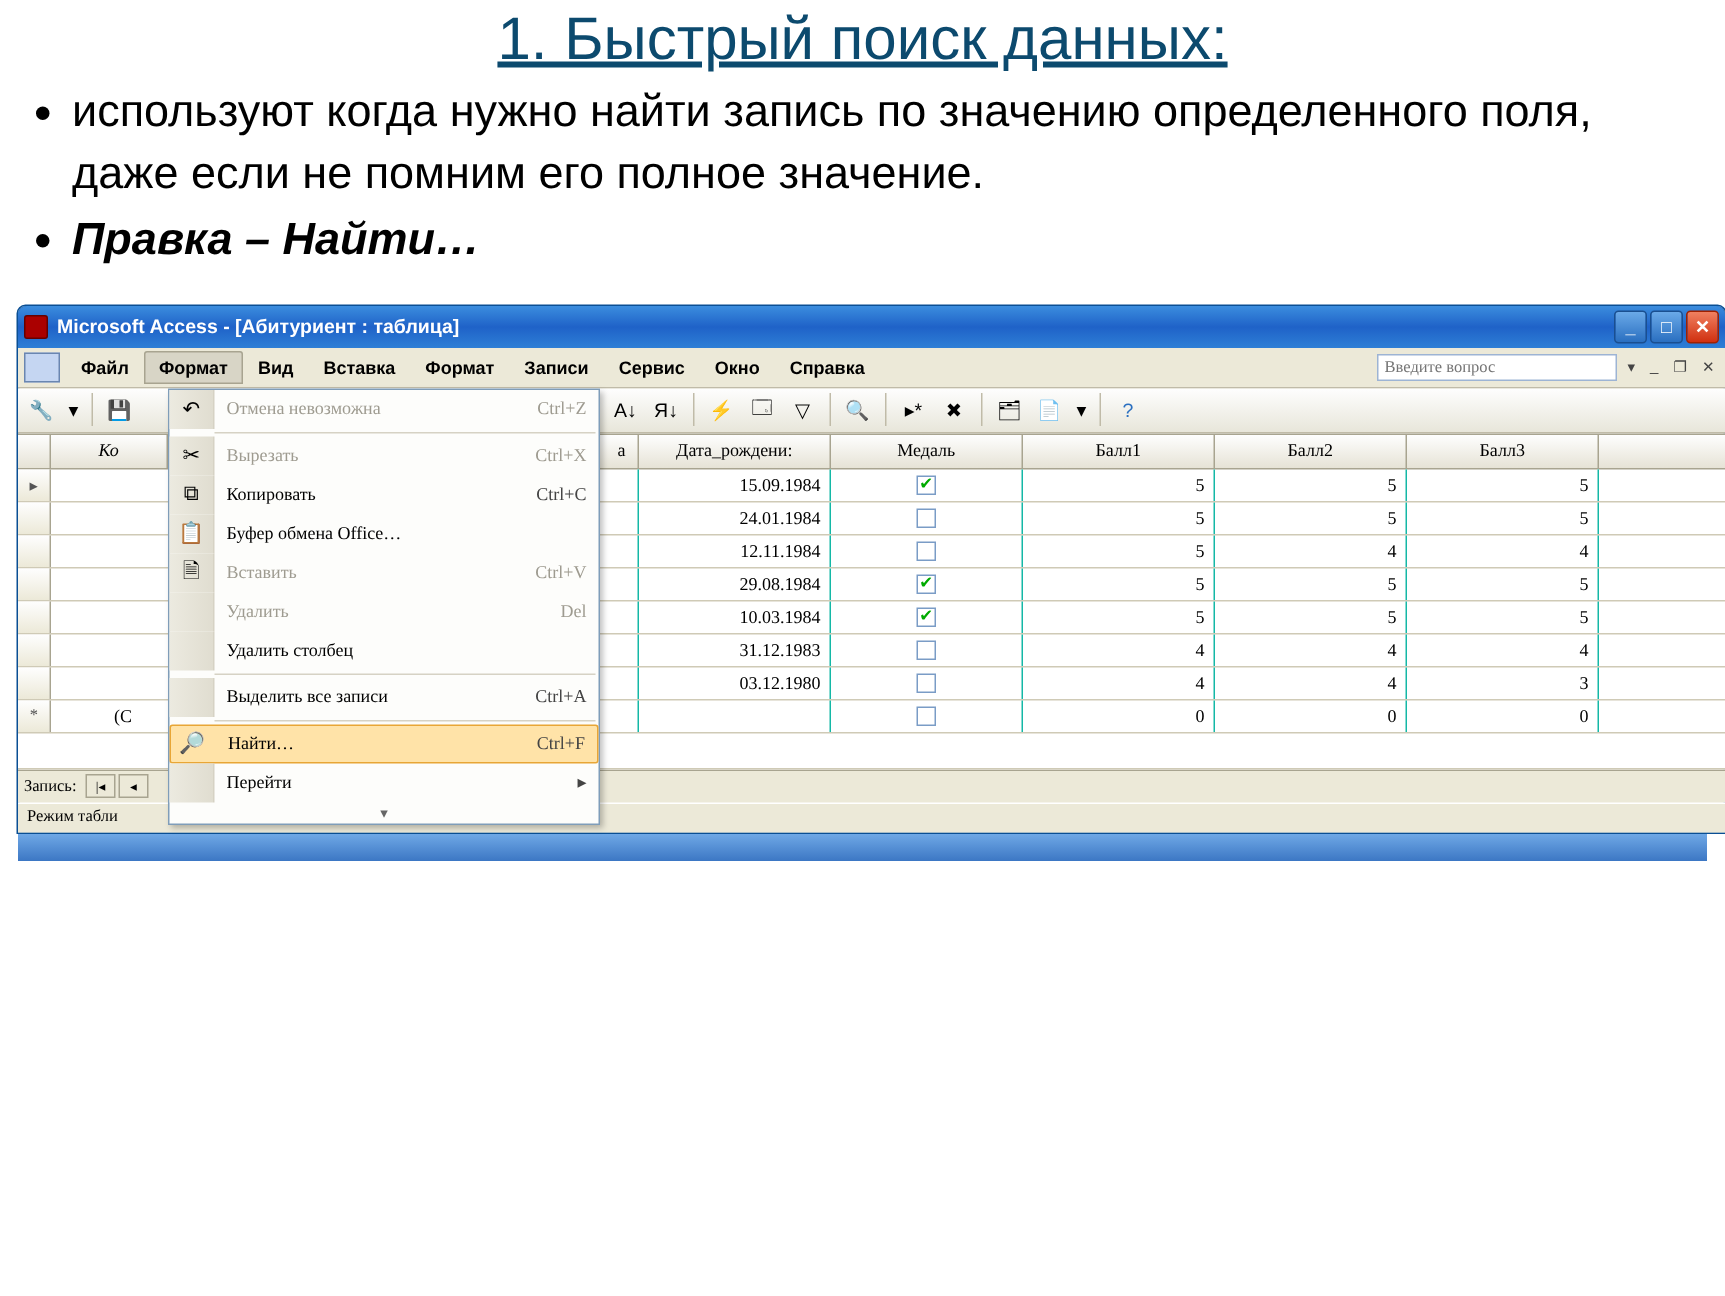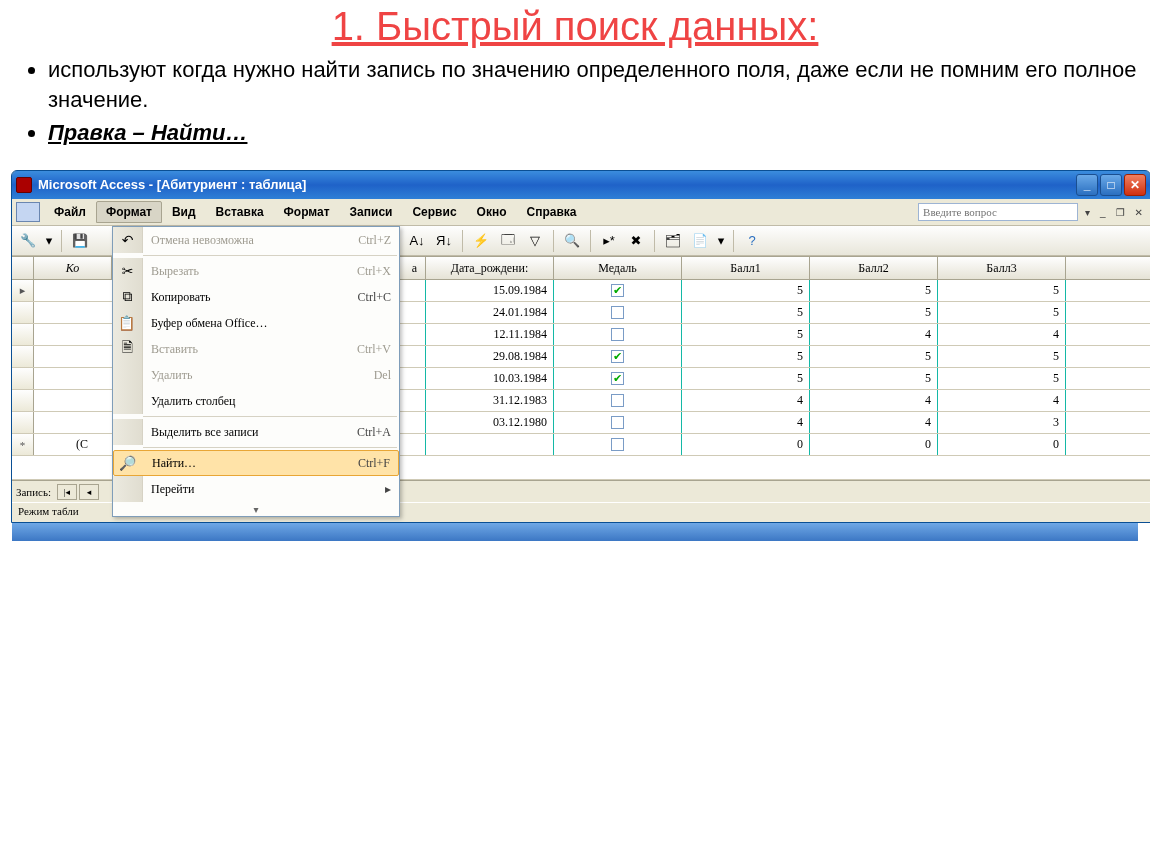--- a/index.html
+++ b/index.html
@@ -1,21 +1,21 @@
 <!DOCTYPE html>
 <html><head>
 <meta charset="utf-8">
 <style>
   *{box-sizing:border-box;margin:0;padding:0;}
   body{font-family:Arial,Helvetica,sans-serif;background:#fff;width:1150px;height:864px;overflow:hidden;}
   .slide{padding:0 12px;}
-  .slide-title{text-align:center;font-size:40px;text-decoration:underline;color:#ef4444;margin-top:4px;margin-bottom:6px;font-weight:400;}
+  .slide-title{text-align:center;font-size:40px;text-decoration:underline;color:#0c4a6e;margin-top:4px;margin-bottom:6px;font-weight:400;}
   ul.slide-list{list-style:disc;padding-left:36px;}
-  ul.slide-list li{font-size:22px;line-height:1.35;margin:4px 0;}
-  .emph{font-style:italic;font-weight:bold;text-decoration:underline;}
+  ul.slide-list li{font-size:30px;line-height:1.35;margin:4px 0;}
+  .emph{font-style:italic;font-weight:bold;}
   
   .win{position:relative;margin-top:22px;width:1140px;left:-1px;border:1px solid #0a4f94;border-radius:6px 6px 0 0;background:#ece9d8;box-shadow:0 0 0 1px #2a6fc0 inset;}
   .titlebar{height:28px;background:linear-gradient(#3b8dde,#1f62c8 50%,#2e7fd6);color:#fff;display:flex;align-items:center;padding:0 4px;border-radius:6px 6px 0 0;font:bold 13px/28px "Tahoma",sans-serif;}
   .titlebar .app-icon{width:16px;height:16px;background:#a00;border-radius:2px;margin-right:6px;border:1px solid #600;display:inline-block;}
   .tb-right{margin-left:auto;display:flex;gap:2px;}
   .tb-btn{width:22px;height:22px;border-radius:3px;background:linear-gradient(#6aa9e8,#2a6fc0);border:1px solid #1a4f90;display:flex;align-items:center;justify-content:center;color:#fff;font-weight:bold;font-size:12px;}
   .tb-close{background:linear-gradient(#f08060,#d03010);border-color:#a02000;}
   
   .menubar{background:#ece9d8;border-bottom:1px solid #c0bba8;padding:1px 0;display:flex;align-items:center;font:12px "Tahoma",sans-serif;color:#000;}
   .menubar .doc-icon{width:24px;height:20px;background:#c5d6f2;border:1px solid #6a86b0;margin:2px 4px;display:inline-block;}

